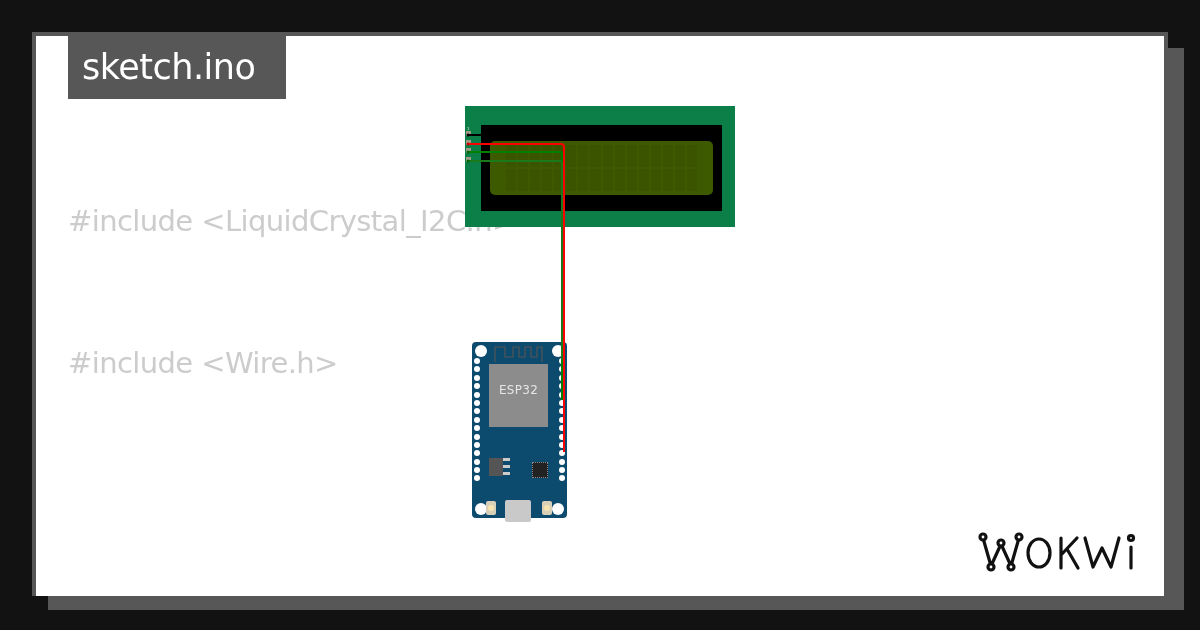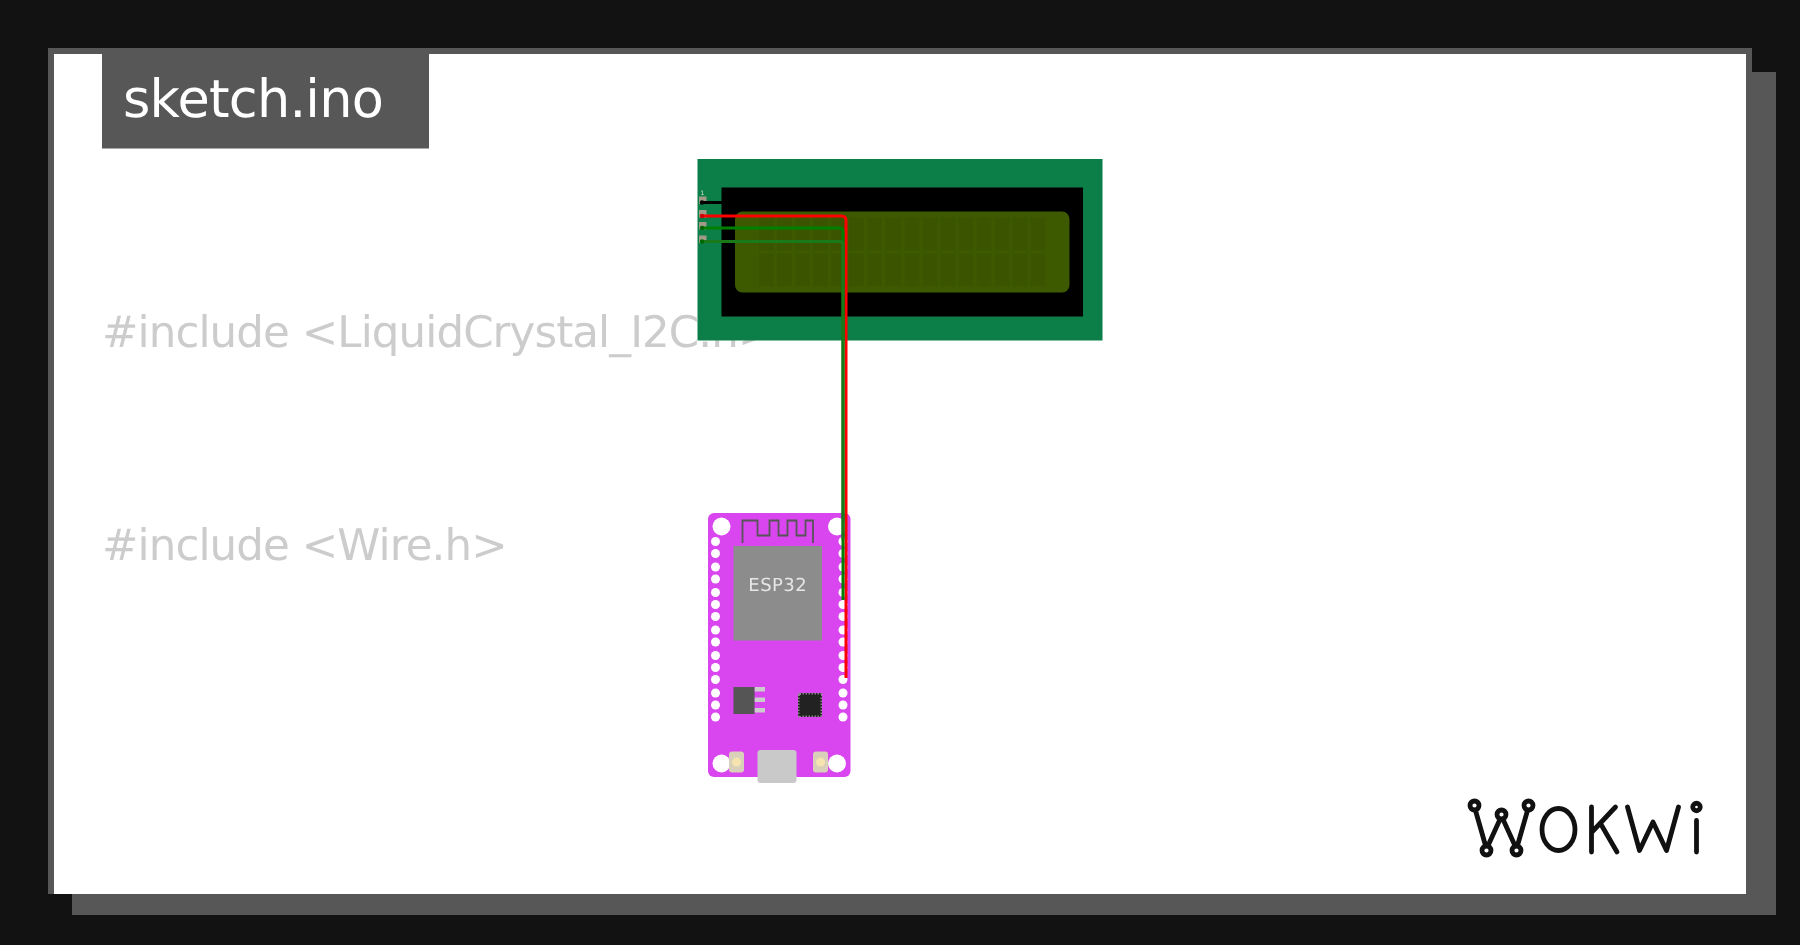--- a/index.html
+++ b/index.html
@@ -51,21 +51,21 @@
     }
     .lcd-cell { background: #3a5400; }
     .lcd-pin-label {
       position: absolute; left: 2px; font-size: 4px; color: #cfe8d8;
     }
     .lcd-pin {
       position: absolute; left: 1px; width: 5px; height: 5px; background: #a09a86;
     }
     .esp32 {
       position: absolute; left: 472px; top: 342px; width: 95px; height: 176px;
-      background: #d946ef; border-radius: 4px; z-index: 3;
+      background: #0c4a6e; border-radius: 4px; z-index: 3;
     }
     .esp-hole {
       position: absolute; width: 12px; height: 12px; border-radius: 50%; background: #ffffff;
     }
     .esp-chip {
       position: absolute; left: 17px; top: 22px; width: 59px; height: 63px;
       background: #8c8c8c;
       color: #e6e6e6; font-size: 12px; text-align: center; line-height: 52px;
       letter-spacing: 0.3px;
     }

